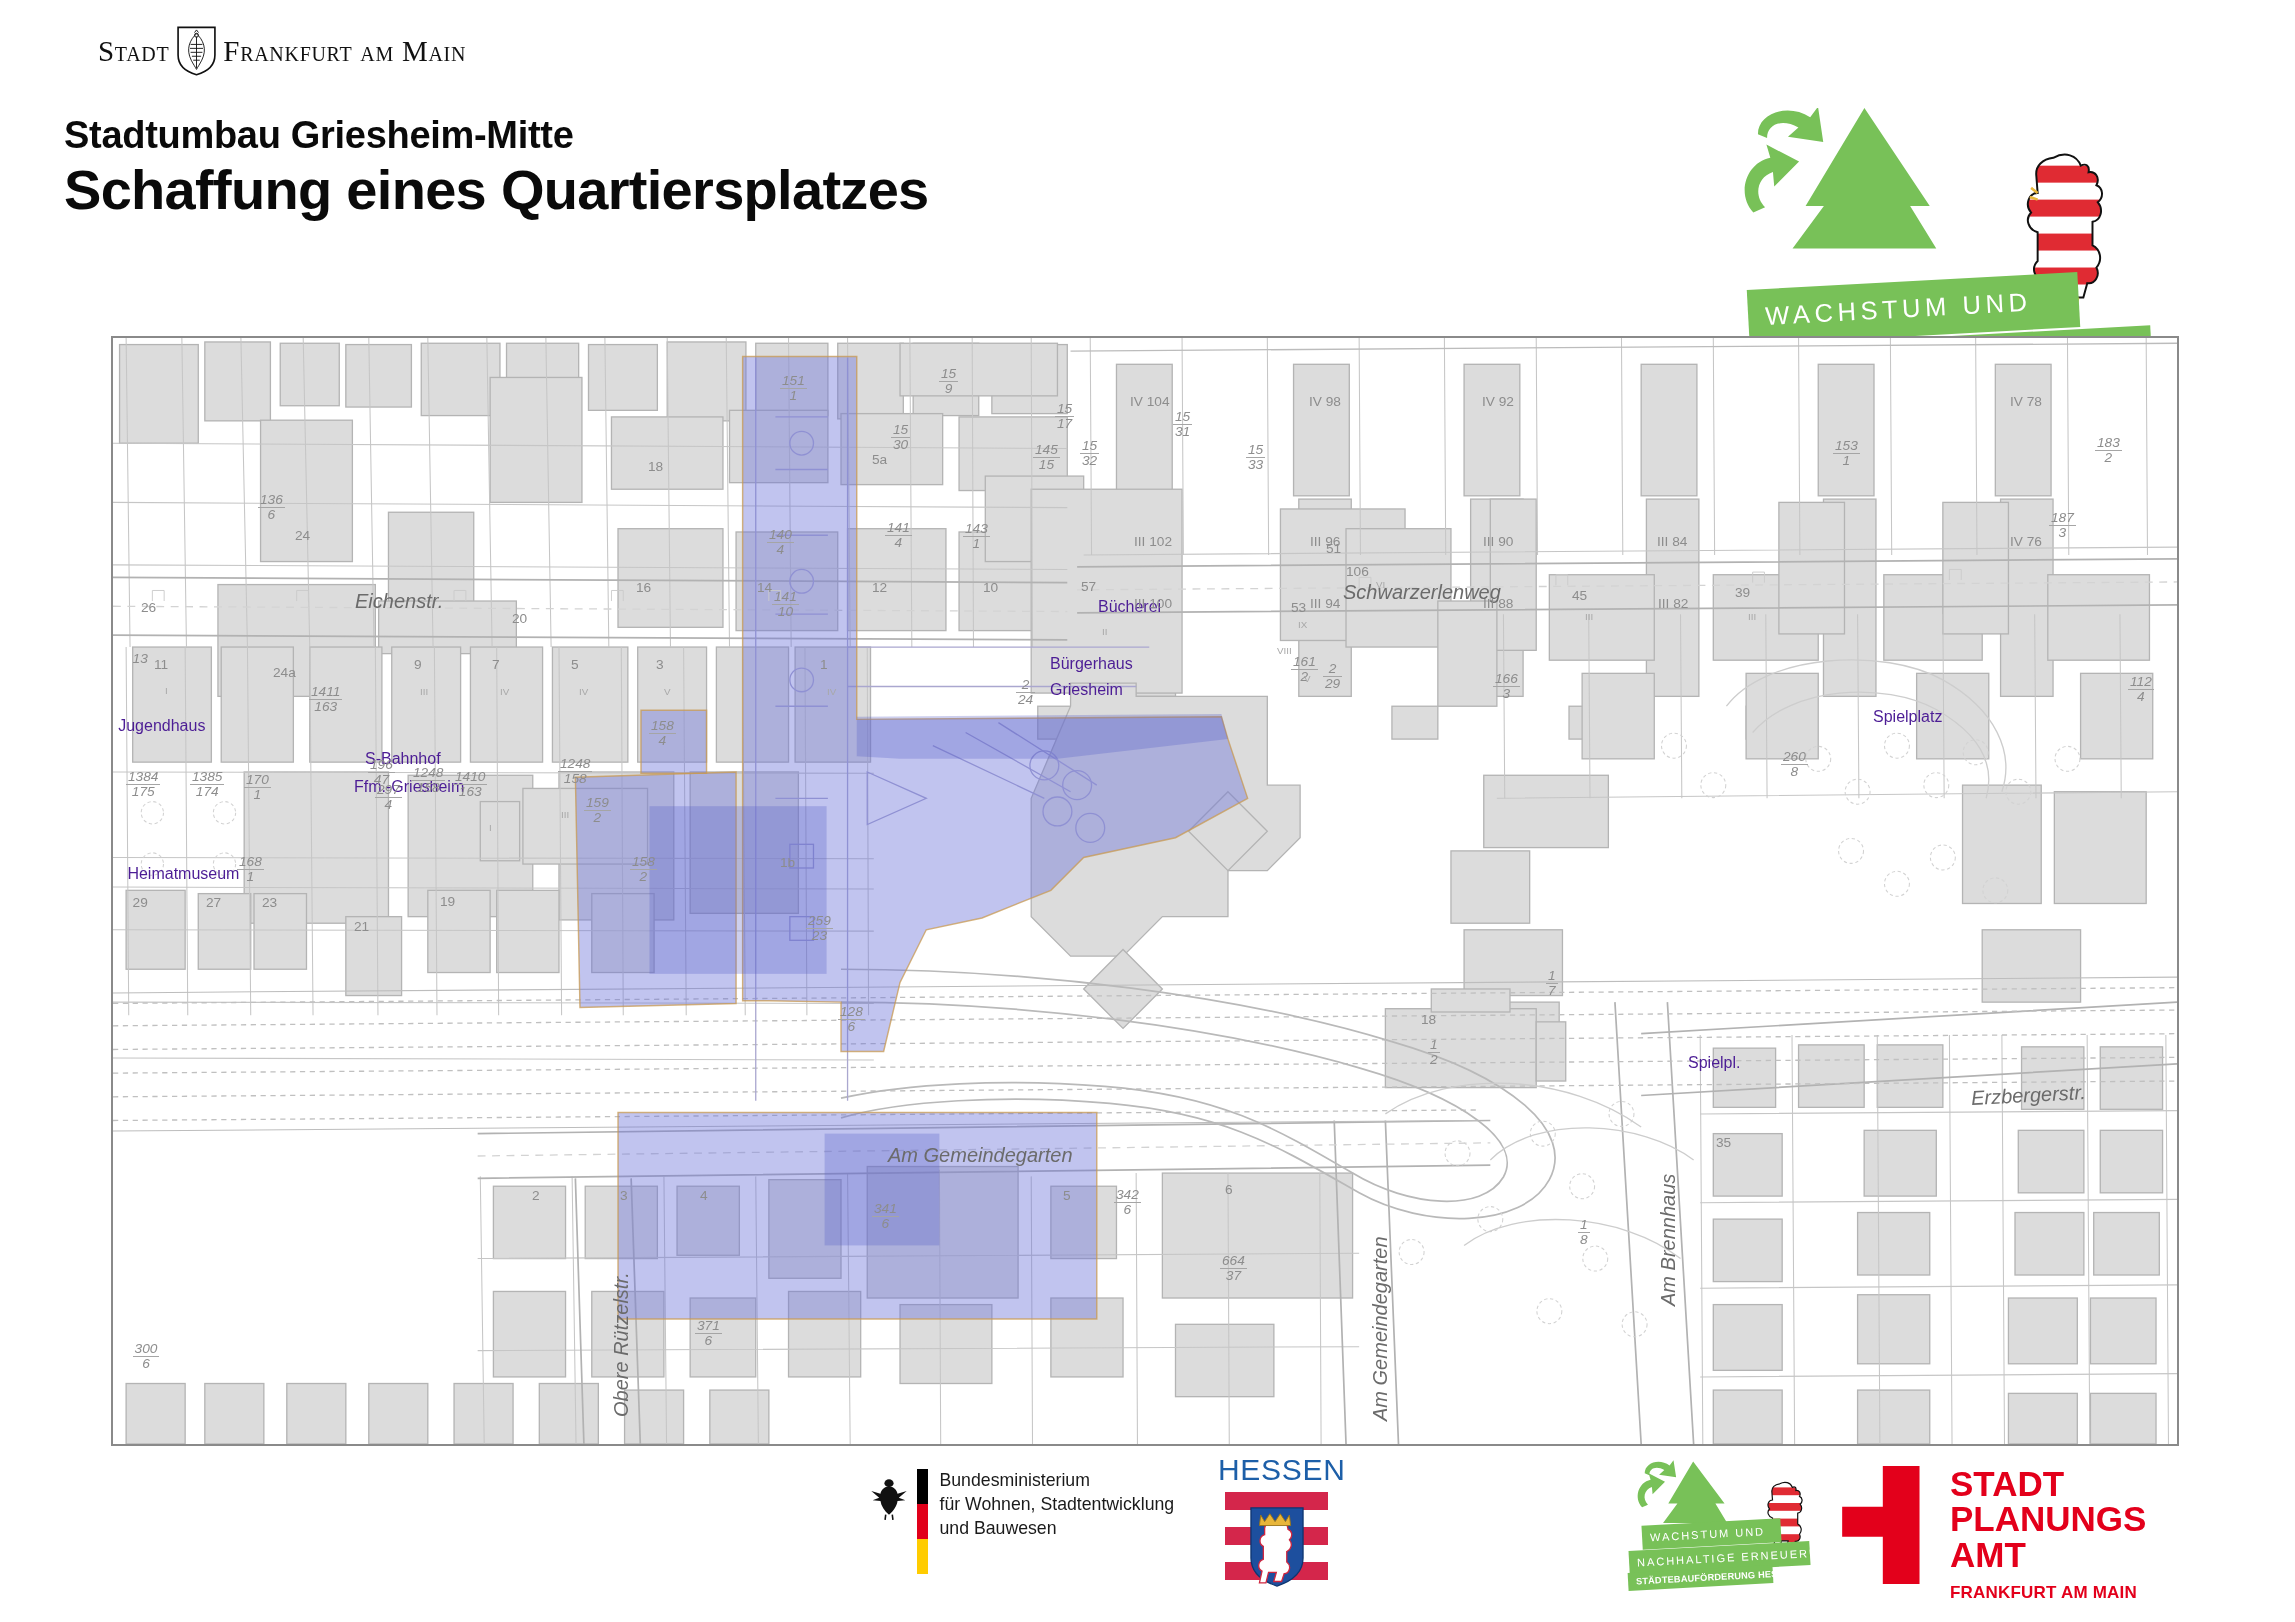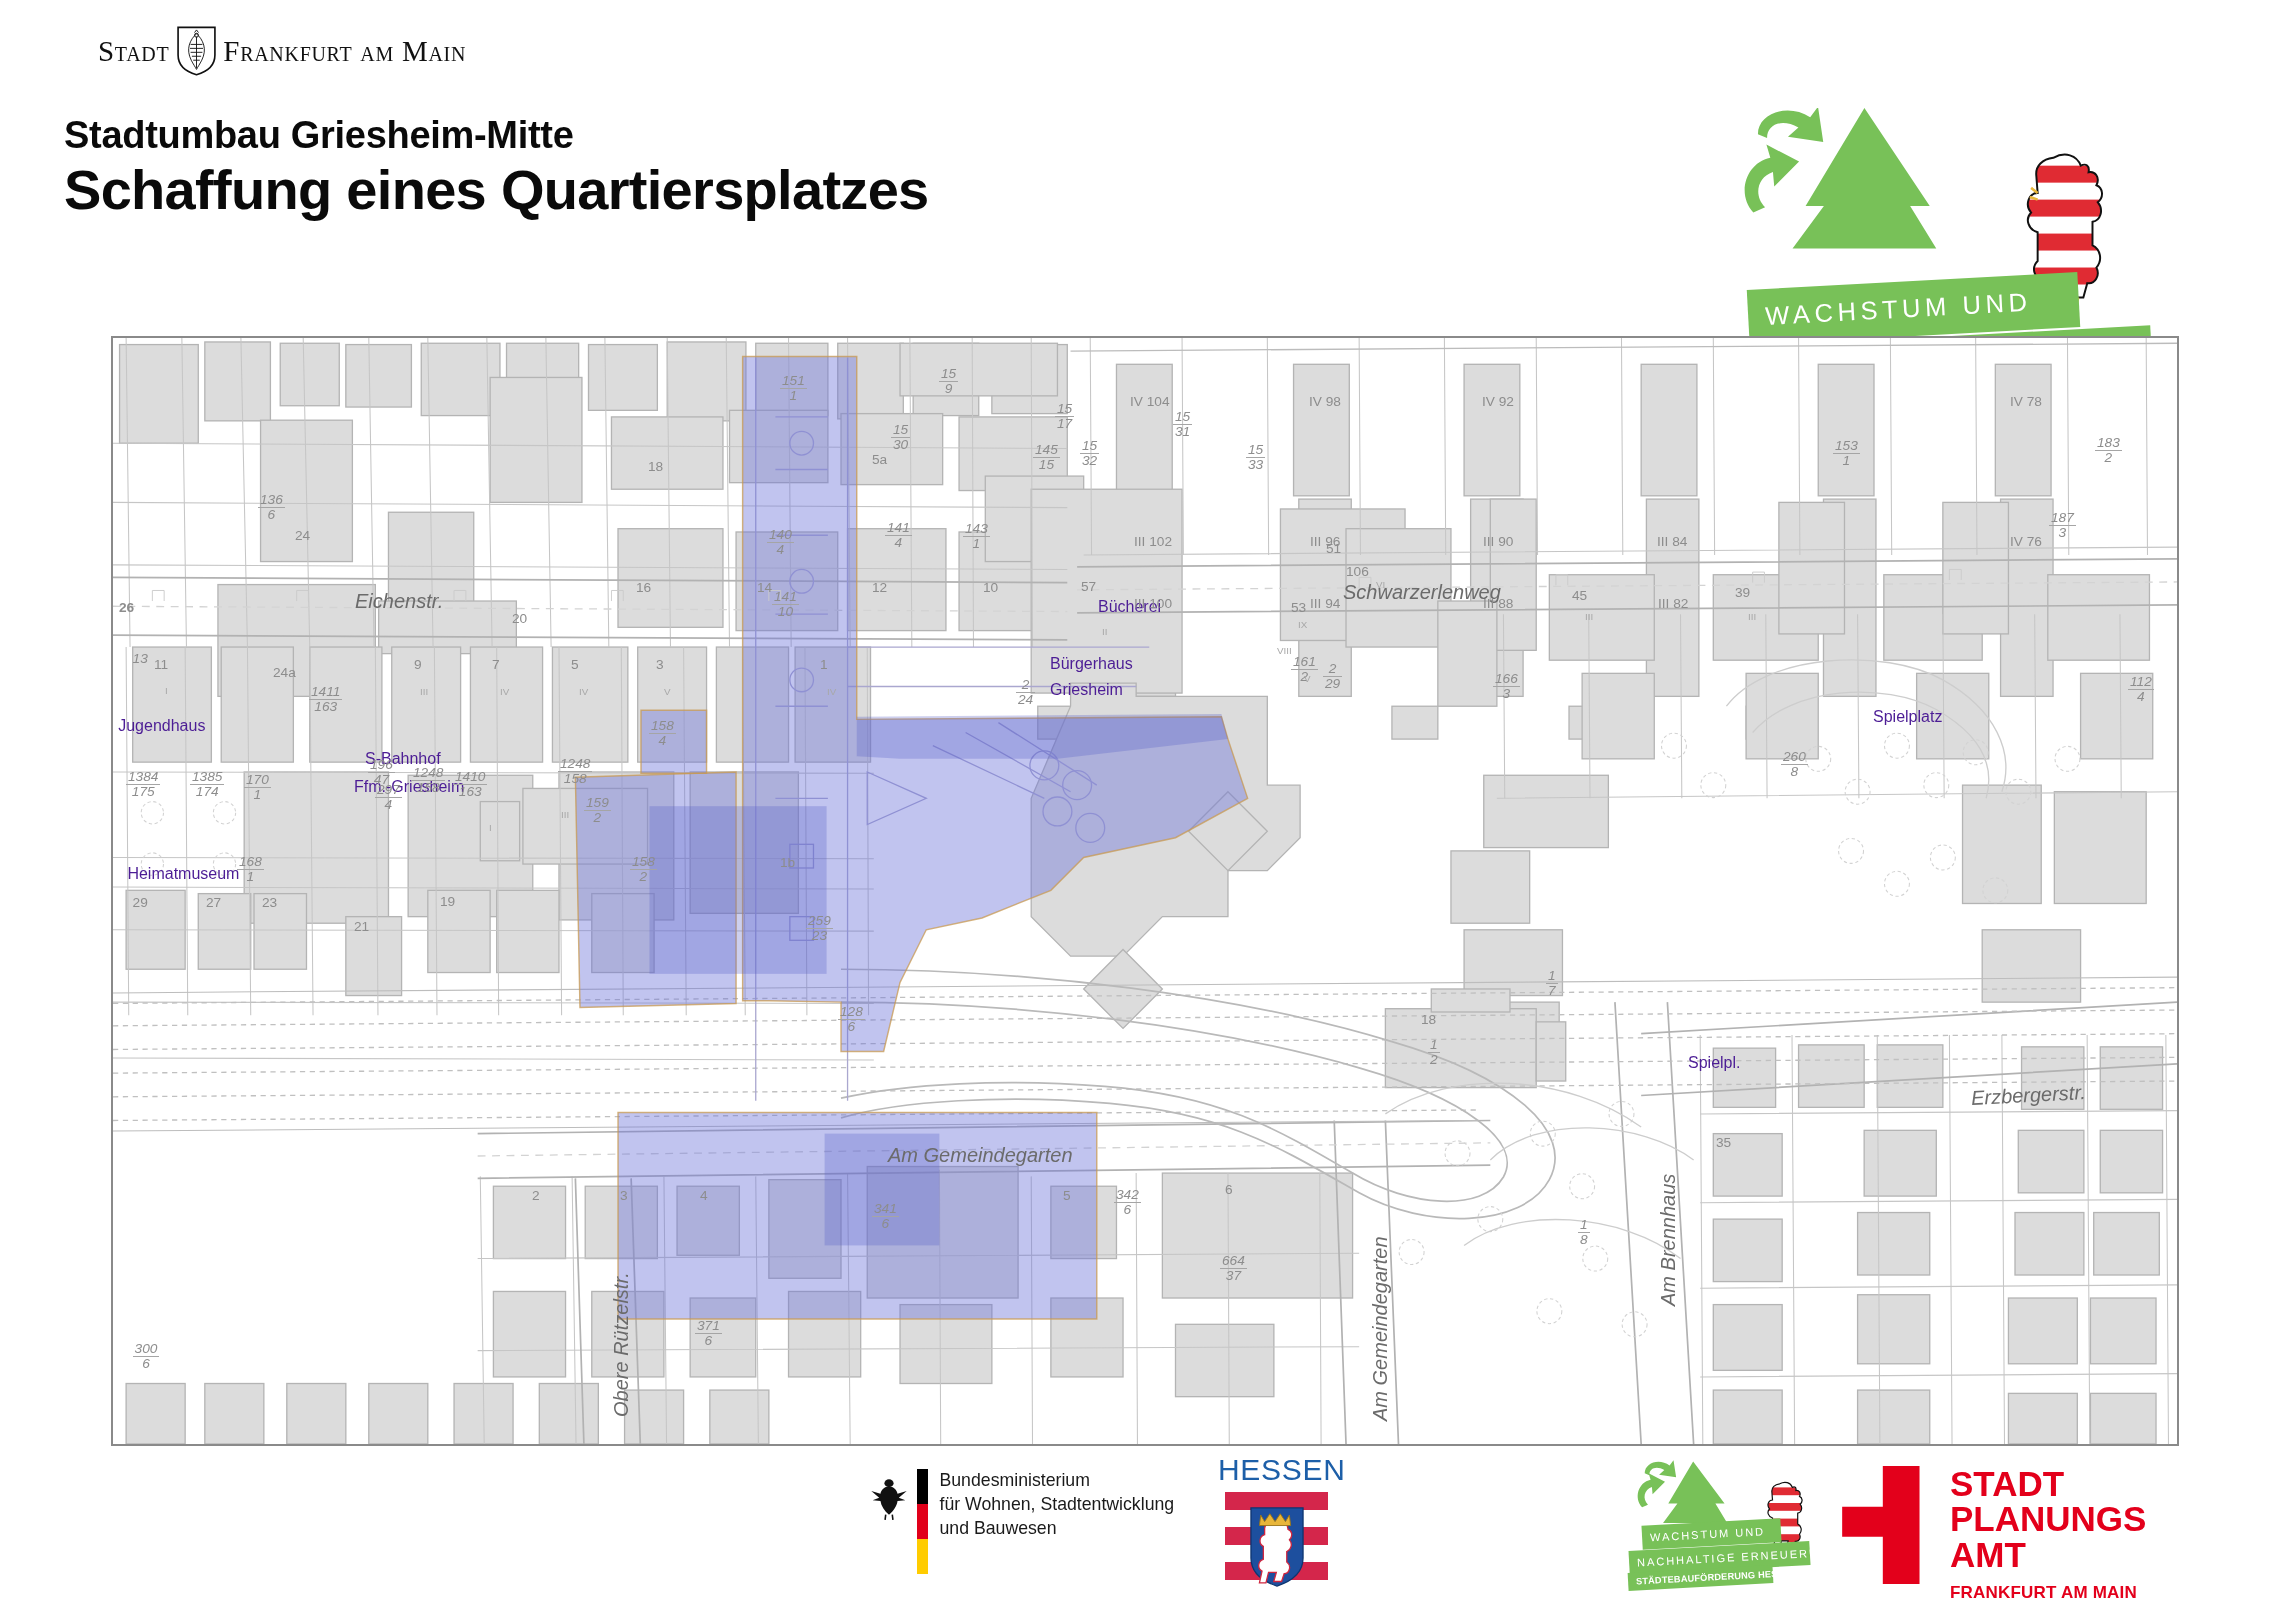--- a/index.html
+++ b/index.html
@@ -543,21 +543,21 @@
 
   <div class="map-label lbl-num" style="left:41px;top:319px;">11</div>
   <div class="map-label lbl-num" style="left:301px;top:319px;">9</div>
   <div class="map-label lbl-num" style="left:379px;top:319px;">7</div>
   <div class="map-label lbl-num" style="left:458px;top:319px;">5</div>
   <div class="map-label lbl-num" style="left:543px;top:319px;">3</div>
   <div class="map-label lbl-num" style="left:707px;top:319px;">1</div>
 
   <div class="map-label lbl-num" style="left:182px;top:190px;">24</div>
   <div class="map-label lbl-num" style="left:160px;top:327px;">24a</div>
-  <div class="map-label lbl-num" style="left:6px;top:262px;font-weight:bold;">26</div>
+  <div class="map-label lbl-num" style="left:28px;top:262px;">26</div>
   <div class="map-label lbl-num" style="left:399px;top:273px;">20</div>
   <div class="map-label lbl-num" style="left:535px;top:121px;">18</div>
   <div class="map-label lbl-num" style="left:523px;top:242px;">16</div>
   <div class="map-label lbl-num" style="left:644px;top:242px;">14</div>
   <div class="map-label lbl-num" style="left:759px;top:242px;">12</div>
   <div class="map-label lbl-num" style="left:870px;top:242px;">10</div>
   <div class="map-label lbl-num" style="left:19.6px;top:313px;font-style:italic;">13</div>
   <div class="map-label lbl-num" style="left:1233px;top:226px;">106</div>
   <div class="map-label lbl-num" style="left:968px;top:241px;">57</div>
   <div class="map-label lbl-num" style="left:1213px;top:203px;">51</div>

